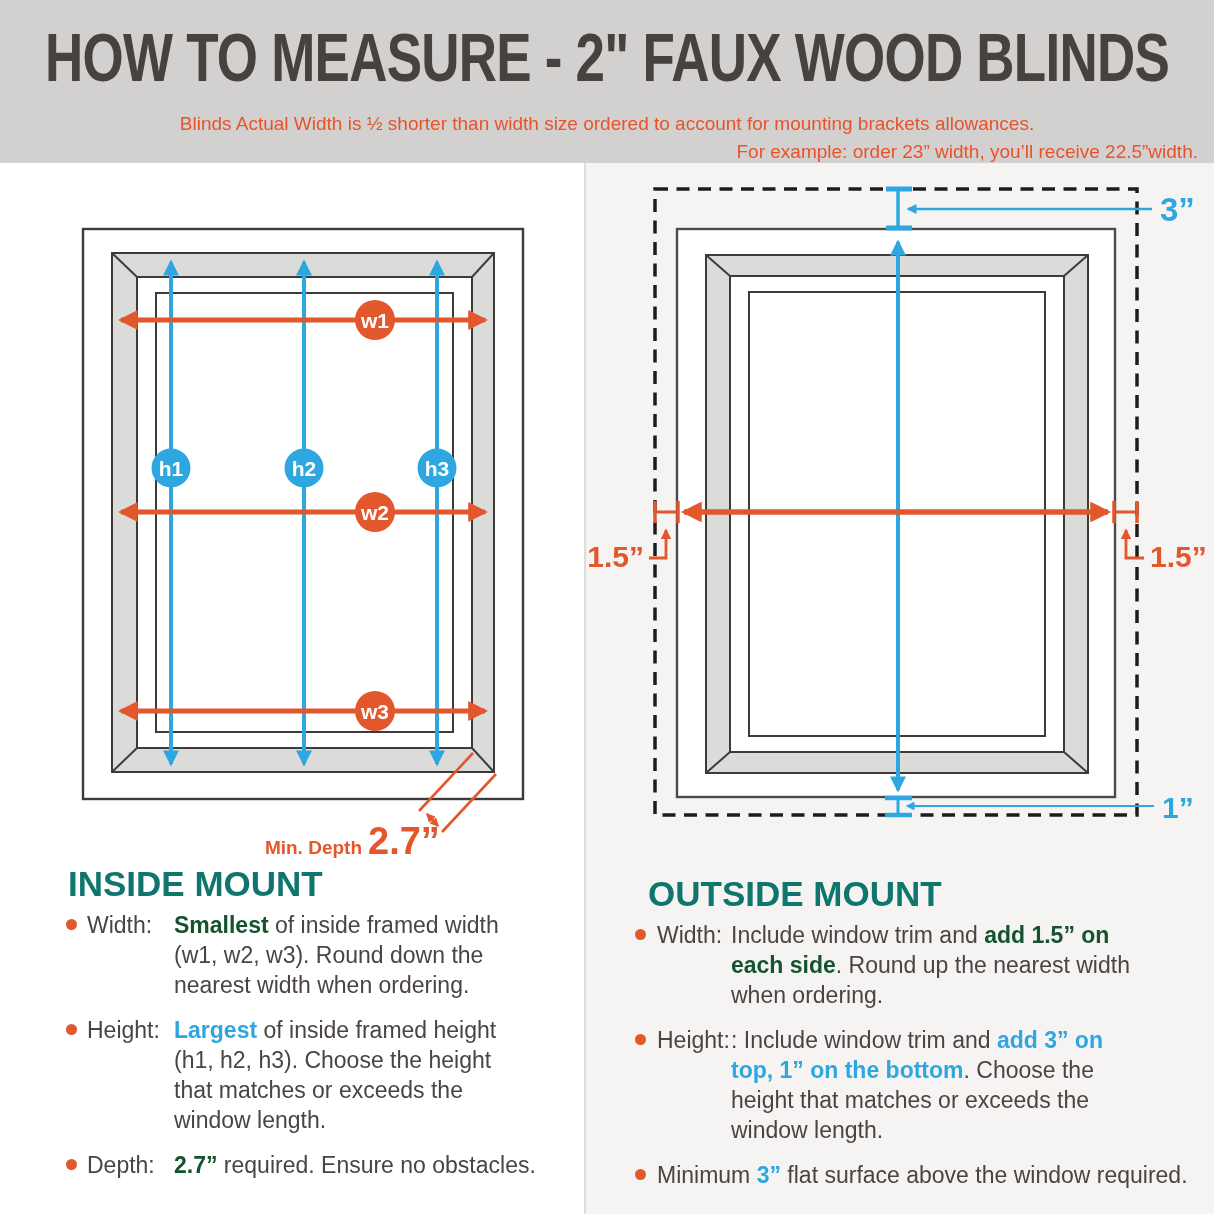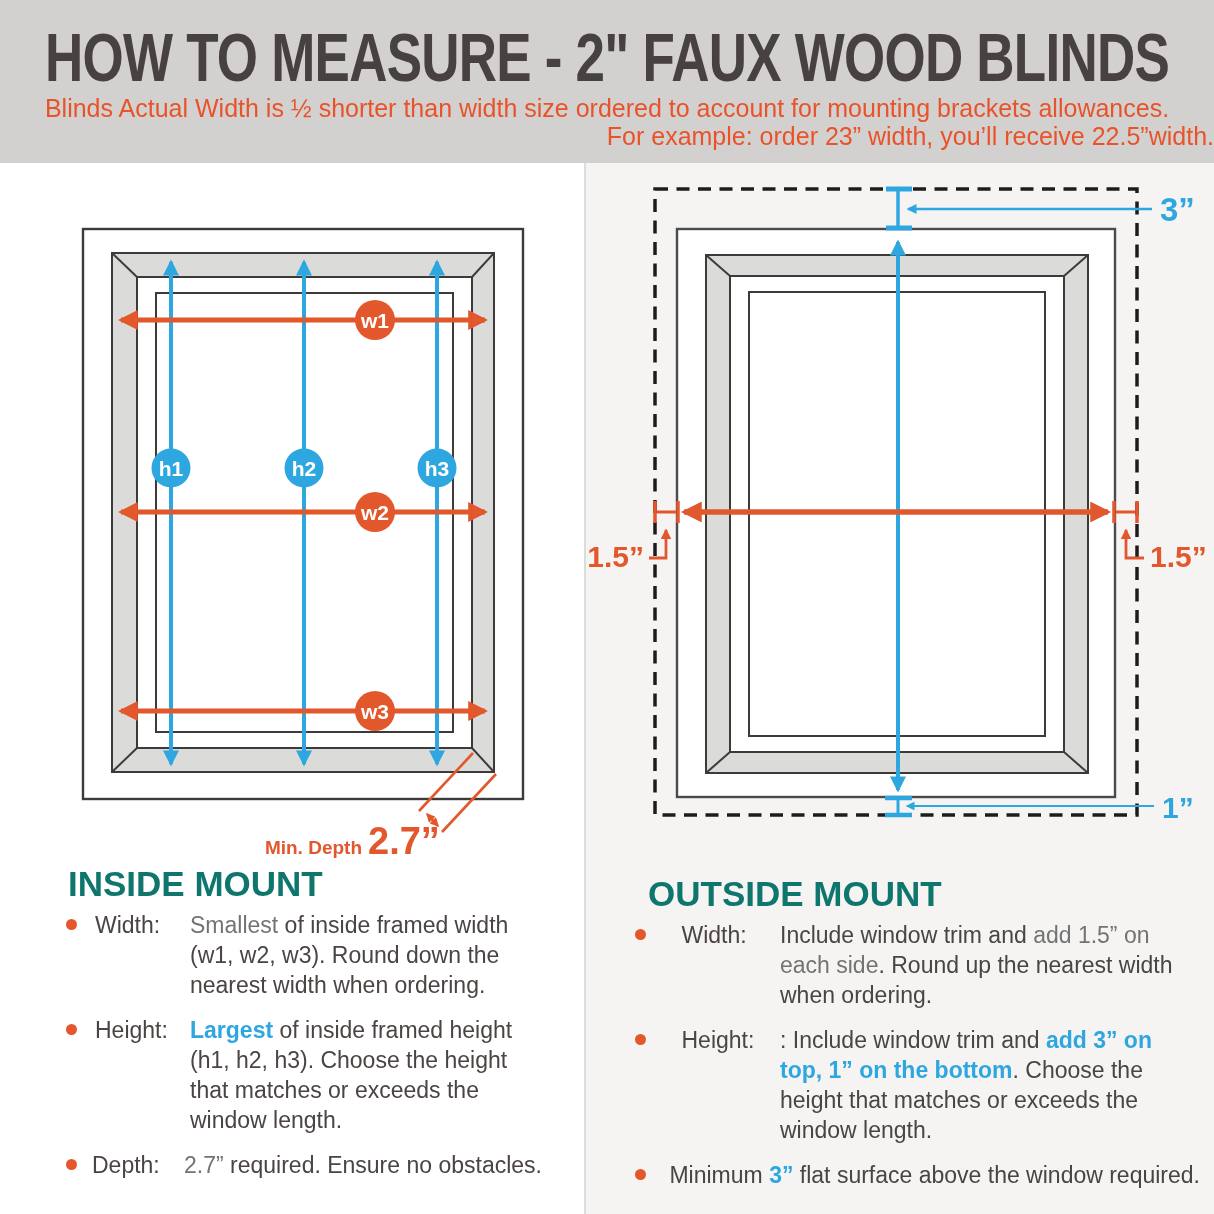--- a/index.html
+++ b/index.html
@@ -1,39 +1,39 @@
 <!DOCTYPE html>
 <html><head>
 <meta charset="utf-8">
 <style>
   html,body{margin:0;padding:0;}
   #page{position:relative;width:1214px;height:1214px;background:#ffffff;overflow:hidden;
         font-family:"Liberation Sans","DejaVu Sans",sans-serif;}
   .right-bg{position:absolute;left:586px;top:163px;width:628px;height:1051px;background:#f5f4f3;}
   .divider{position:absolute;left:584px;top:163px;width:2px;height:1051px;background:#dddcda;}
   .header{position:absolute;left:0;top:0;width:1214px;height:163px;background:#d2d1d0;text-align:center;}
-  .header .sub{margin:0;color:#e8532a;font-size:25px;line-height:28px;}
+  .header .sub{margin:16px;color:#e8532a;font-size:19px;line-height:28px;}
   .sub1{position:absolute;left:0;right:0;top:94px;}
   .sub2{position:absolute;left:0;right:0;top:122px;text-align:right;}
   svg{position:absolute;left:0;top:0;}
   .section{position:absolute;color:#4a4442;}
   .section h2{margin:0 0 8px 6px;font-size:35px;line-height:36px;font-weight:900;color:#0f766e;letter-spacing:0px;}
   .sec-inside{left:62px;top:866px;width:480px;}
   .sec-outside{left:634px;top:866px;width:566px;}
   .sec-outside h2{margin-left:14px;margin-top:10px;}
-  .bullet{display:flex;align-items:flex-start;margin-top:15px;font-size:23px;line-height:30px;justify-content:space-between;}
+  .bullet{display:flex;align-items:flex-start;margin-top:15px;font-size:23px;line-height:30px;}
   .bullet:first-of-type{margin-top:8px;}
   .dot{flex:0 0 auto;width:11px;height:11px;border-radius:50%;background:#e2572b;margin:9px 10px 0 4px;}
   .sec-outside .dot{margin-left:1px;margin-right:11px;}
   .blabel{flex:0 0 auto;width:87px;}
   .sec-outside .blabel{width:74px;}
   .bdesc{width:352px;}
   .sec-outside .bdesc{width:420px;}
   .bullet:last-child .bdesc{width:auto;}
-  .bdesc .orange,.inline-orange{color:#737373;font-weight:400;}
+  .bdesc .orange,.inline-orange{color:#14532d;font-weight:700;}
   .bdesc .blue,.inline-blue{color:#2ea7e0;font-weight:700;}
 </style>
 </head>
 <body>
 
 <div id="page">
   <div class="right-bg"></div>
   <div class="divider"></div>
 
   <div class="header">

